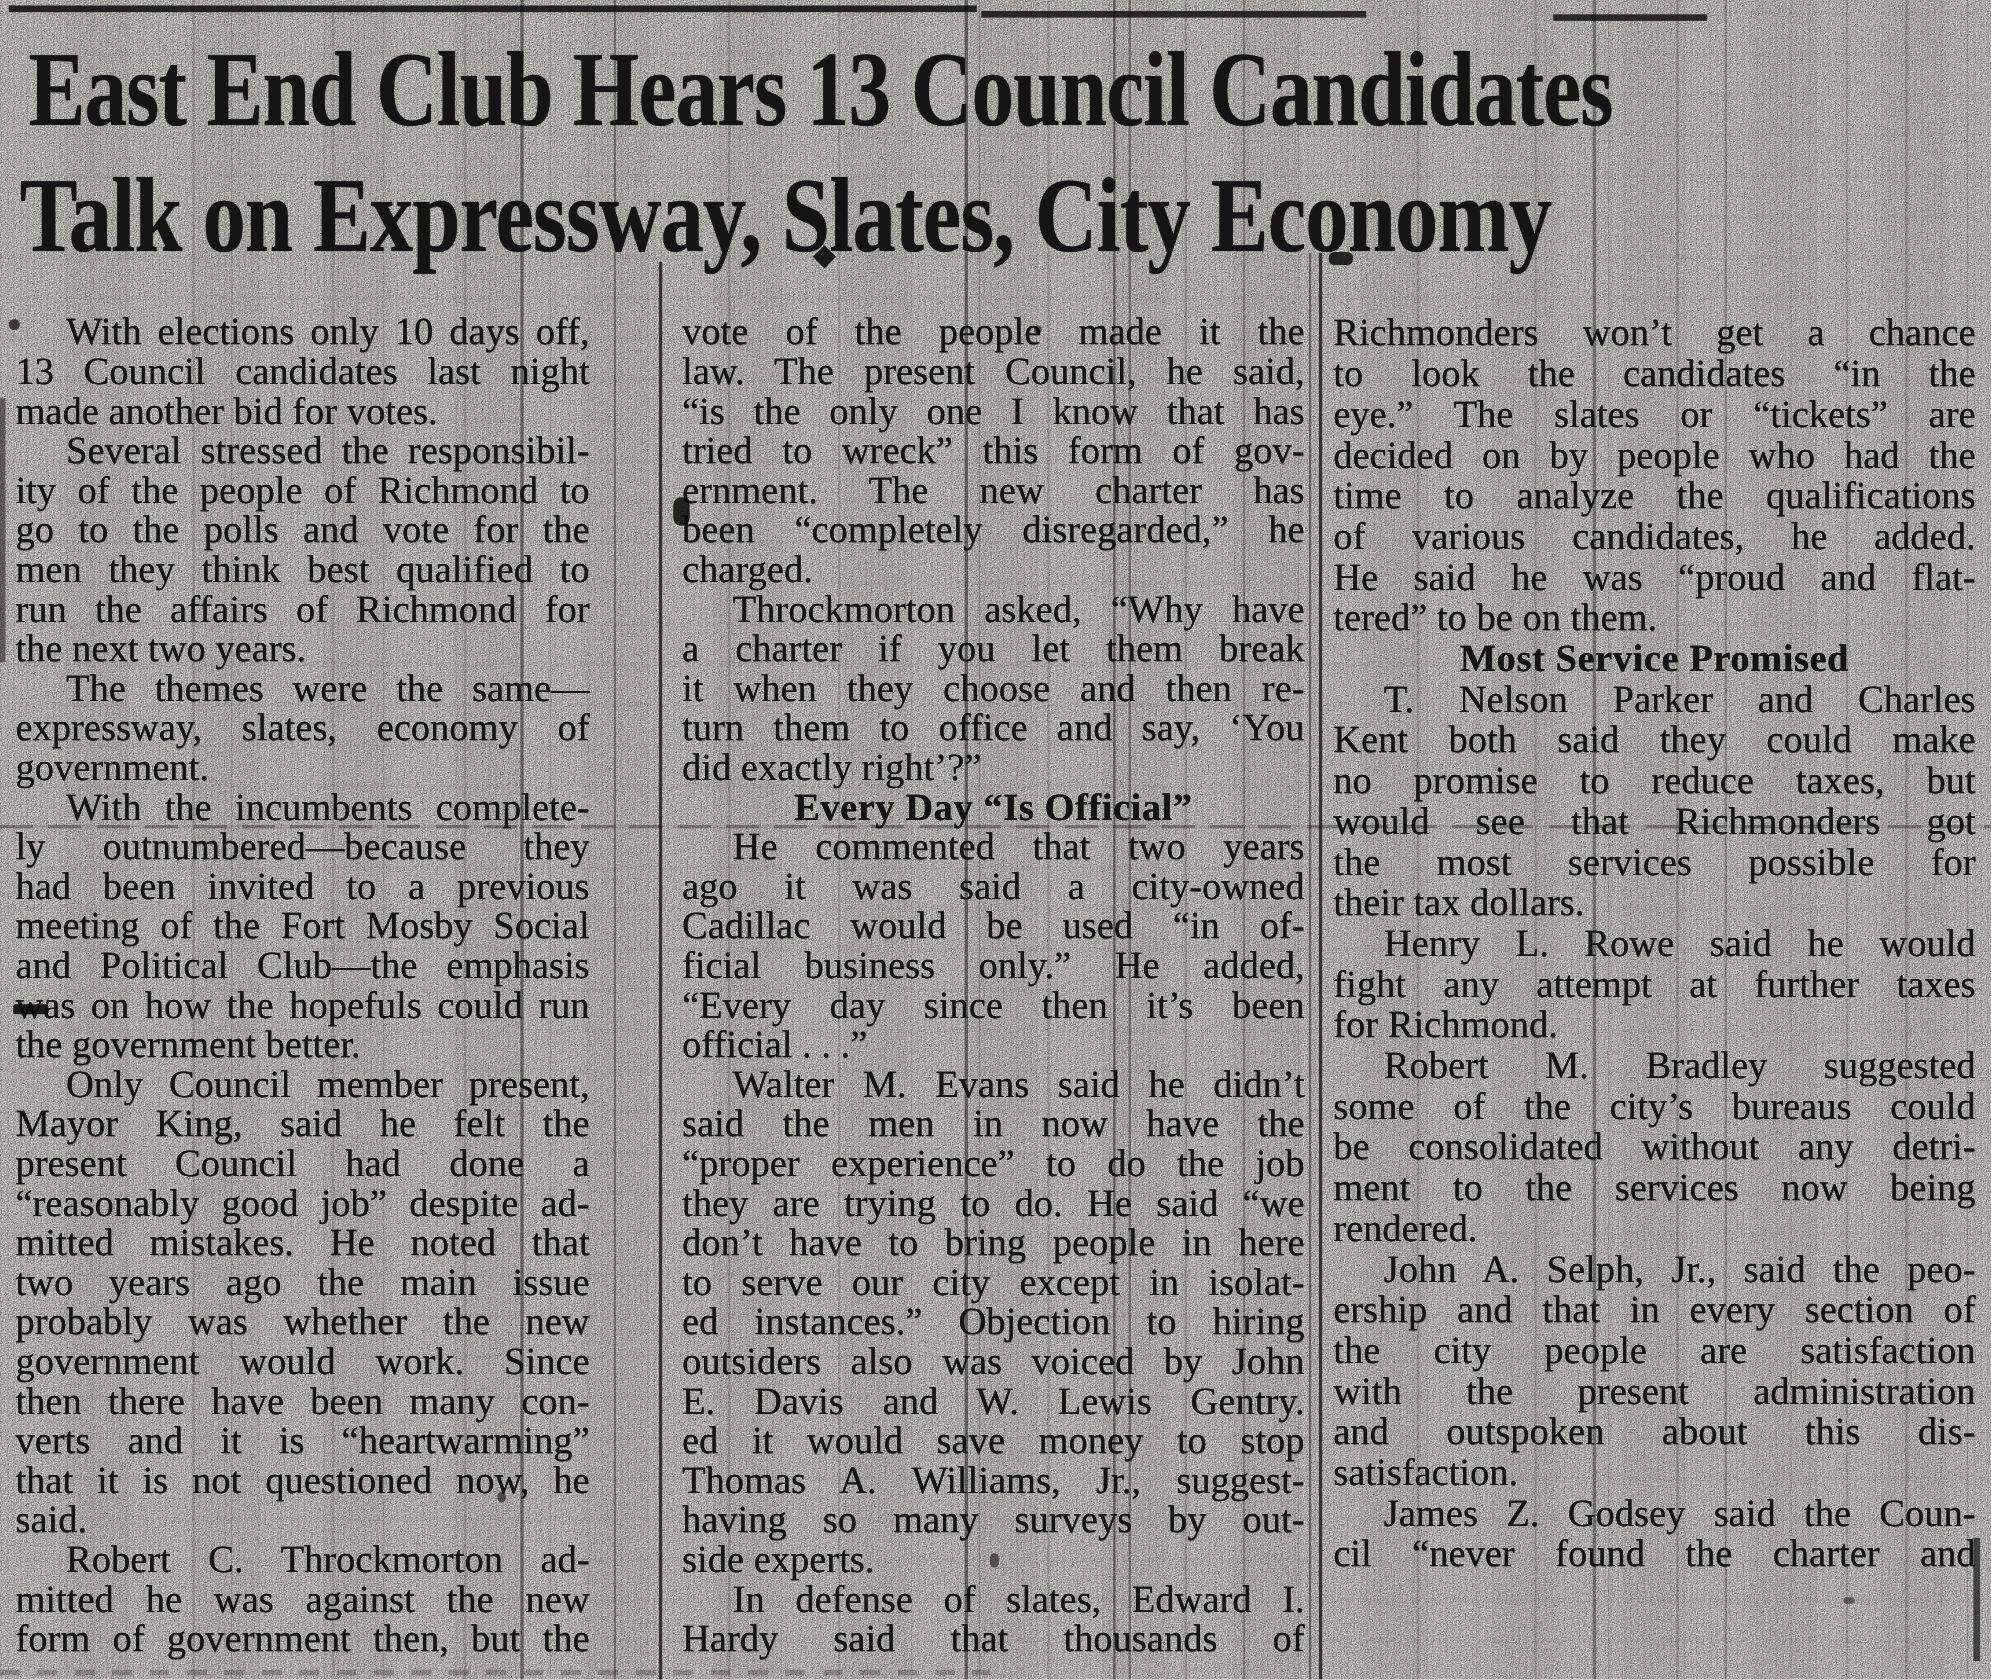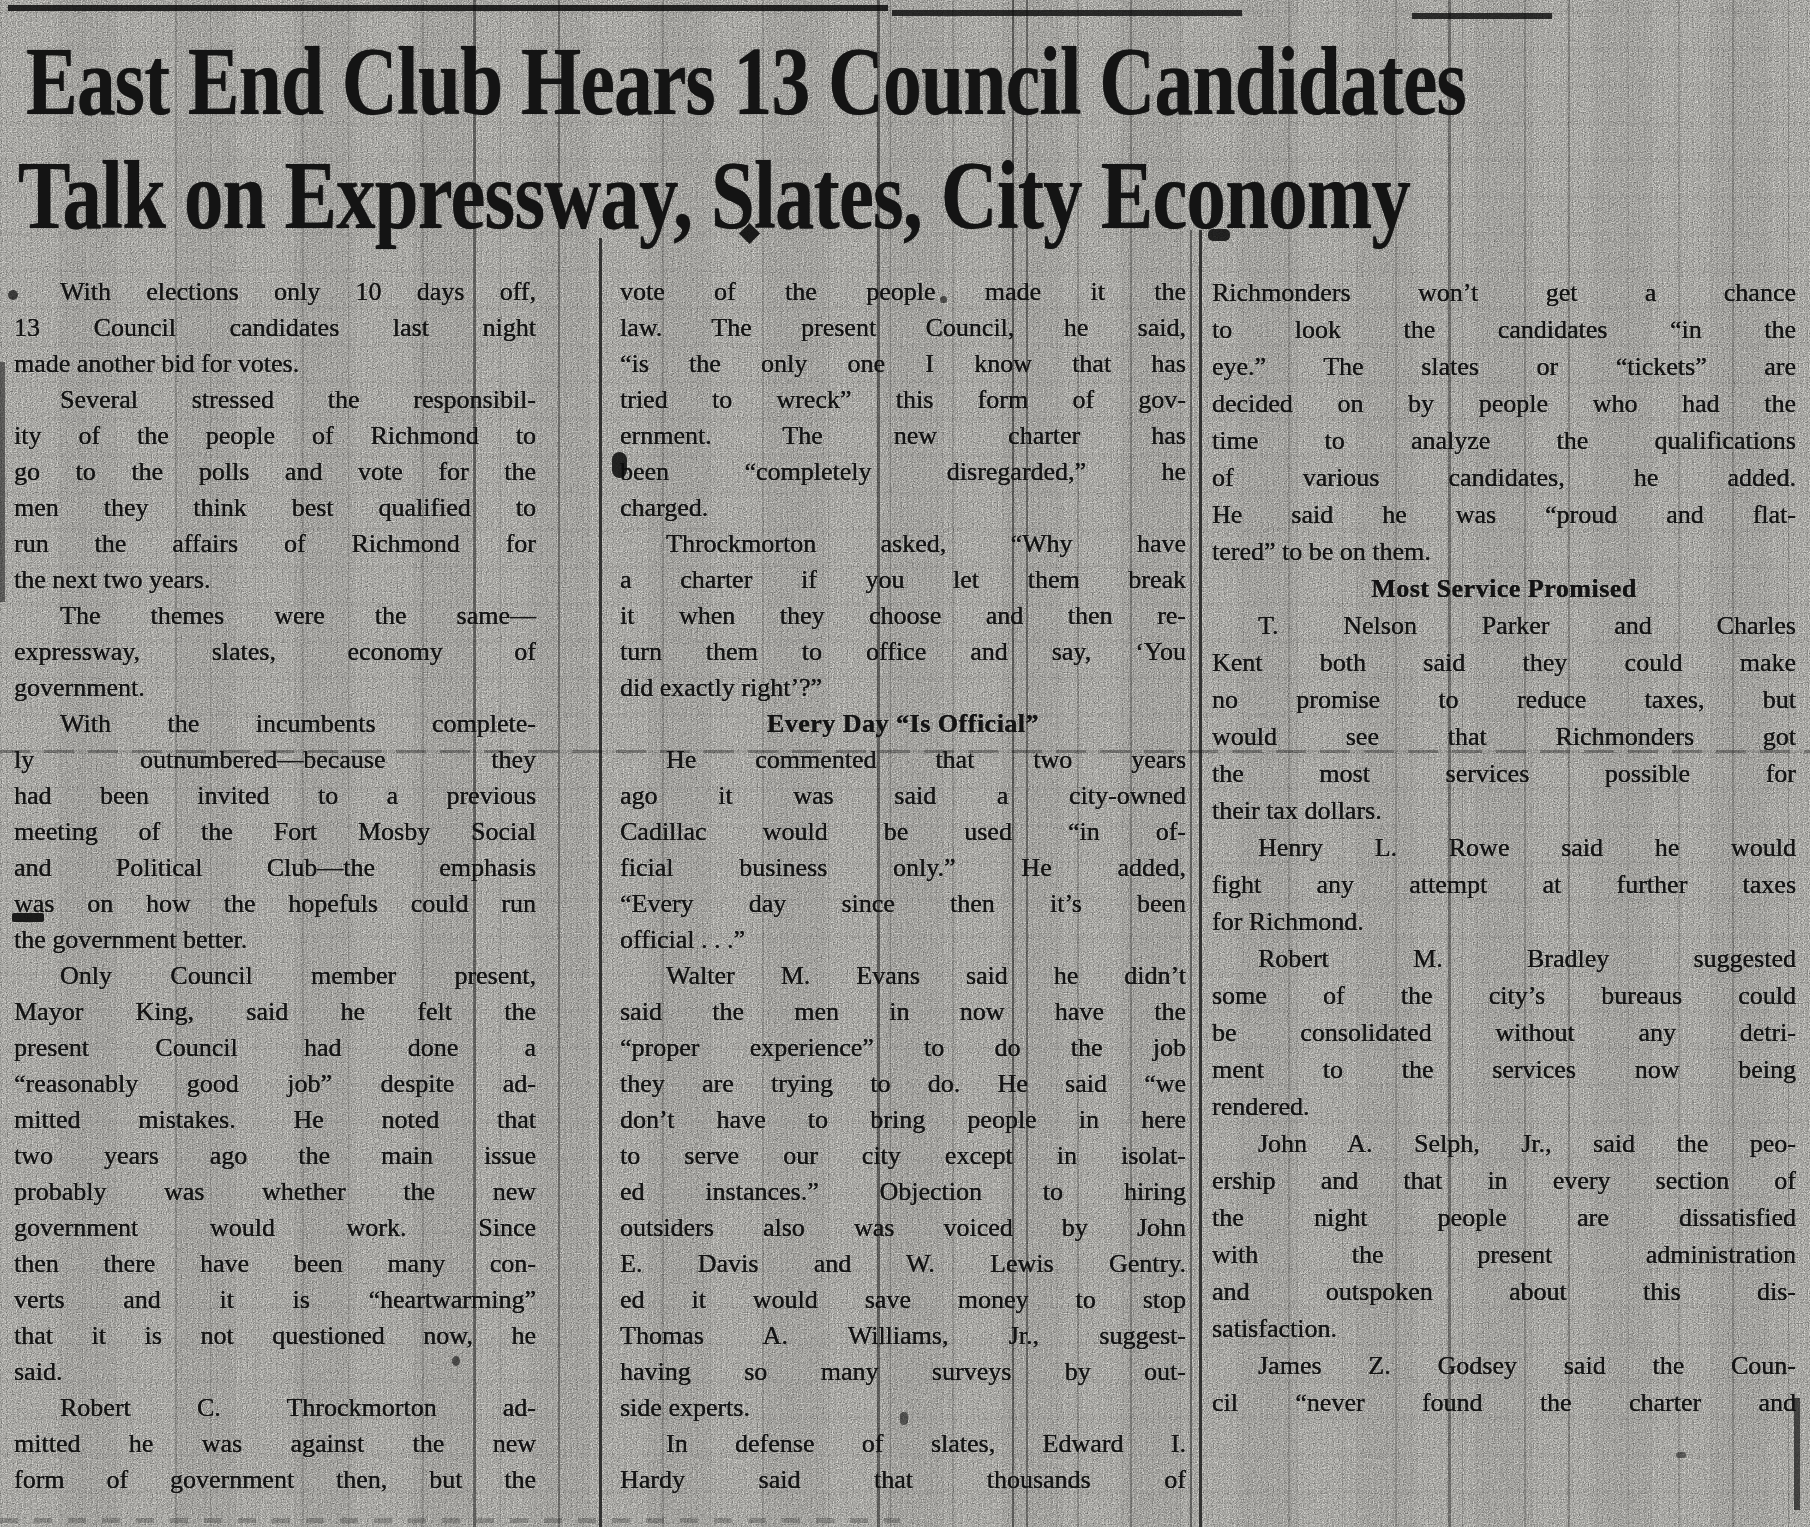--- a/index.html
+++ b/index.html
@@ -31,21 +31,21 @@
     background:repeating-linear-gradient(90deg, rgba(0,0,0,.55) 0 18px, rgba(0,0,0,0) 18px 34px);
   }
   
   .hl{
     position:absolute; z-index:5; font-weight:bold; white-space:nowrap;
     font-size:97px; line-height:112px; letter-spacing:-1px;
     text-shadow:0 0 1px rgba(0,0,0,.8);
   }
   .hl span{display:inline-block; transform-origin:left center;}
   
-  .col{position:absolute; top:274px; z-index:5; font-size:26px; overflow:visible;
+  .col{position:absolute; top:284px; z-index:5; font-size:35px; overflow:visible;
        text-shadow:0 0 0.6px rgba(0,0,0,.75), 0.4px 0.4px 0 rgba(0,0,0,.3);}
   #col1{left:14px;  width:522px; line-height:36px;}
   #col2{left:620px; width:566px; line-height:36px;}
   #col3{left:1212px;width:584px; line-height:37px;}
   .bl{text-align:justify; text-align-last:justify;}
   .bl.pi{padding-left:46px;}
   .bl.e{text-align-last:left;}
   .bl.h{text-align:center; text-align-last:center; font-weight:bold; letter-spacing:0.5px;}
 </style>
 </head>
@@ -219,21 +219,21 @@
       <div class="bl pi">Henry L. Rowe said he would</div>
       <div class="bl p">fight any attempt at further taxes</div>
       <div class="bl e">for Richmond.</div>
       <div class="bl pi">Robert M. Bradley suggested</div>
       <div class="bl p">some of the city’s bureaus could</div>
       <div class="bl p">be consolidated without any detri-</div>
       <div class="bl p">ment to the services now being</div>
       <div class="bl e">rendered.</div>
       <div class="bl pi">John A. Selph, Jr., said the peo-</div>
       <div class="bl p">ership and that in every section of</div>
-      <div class="bl p">the night people are dissatisfied</div>
+      <div class="bl p">the city people are satisfaction</div>
       <div class="bl p">with the present administration</div>
       <div class="bl p">and outspoken about this dis-</div>
       <div class="bl e">satisfaction.</div>
       <div class="bl pi">James Z. Godsey said the Coun-</div>
       <div class="bl p">cil “never found the charter and</div>
     </div>
 
 </div>
 
 </body></html>

